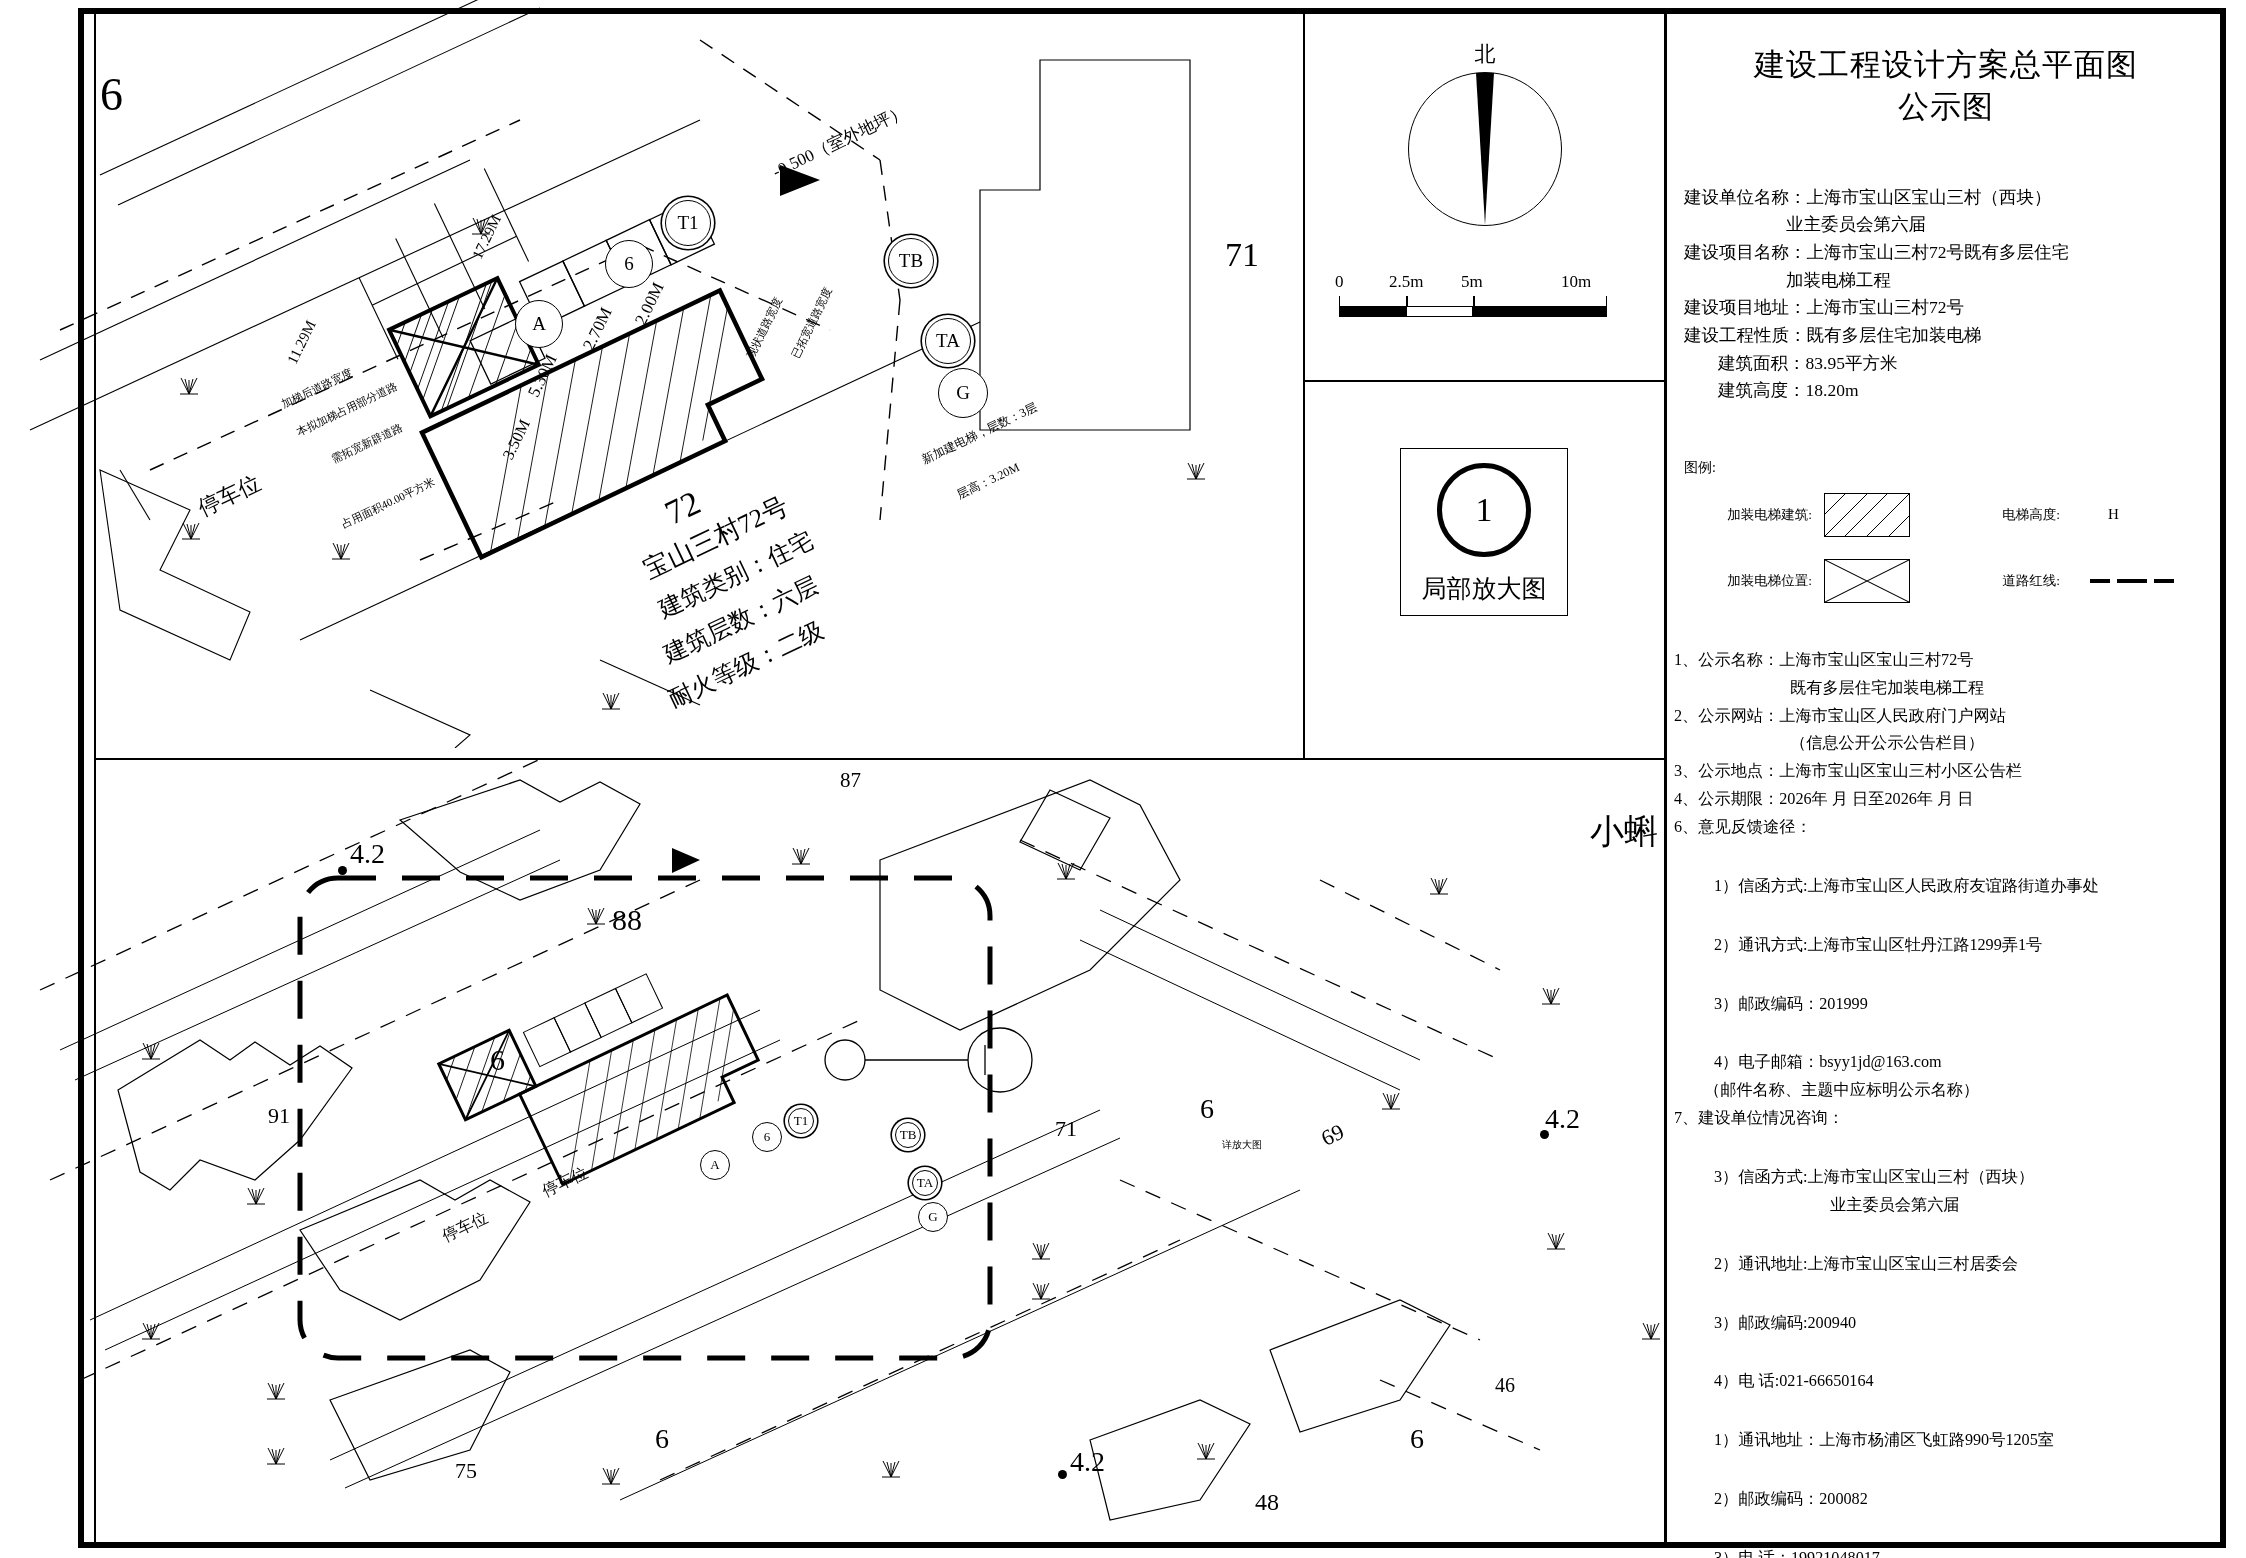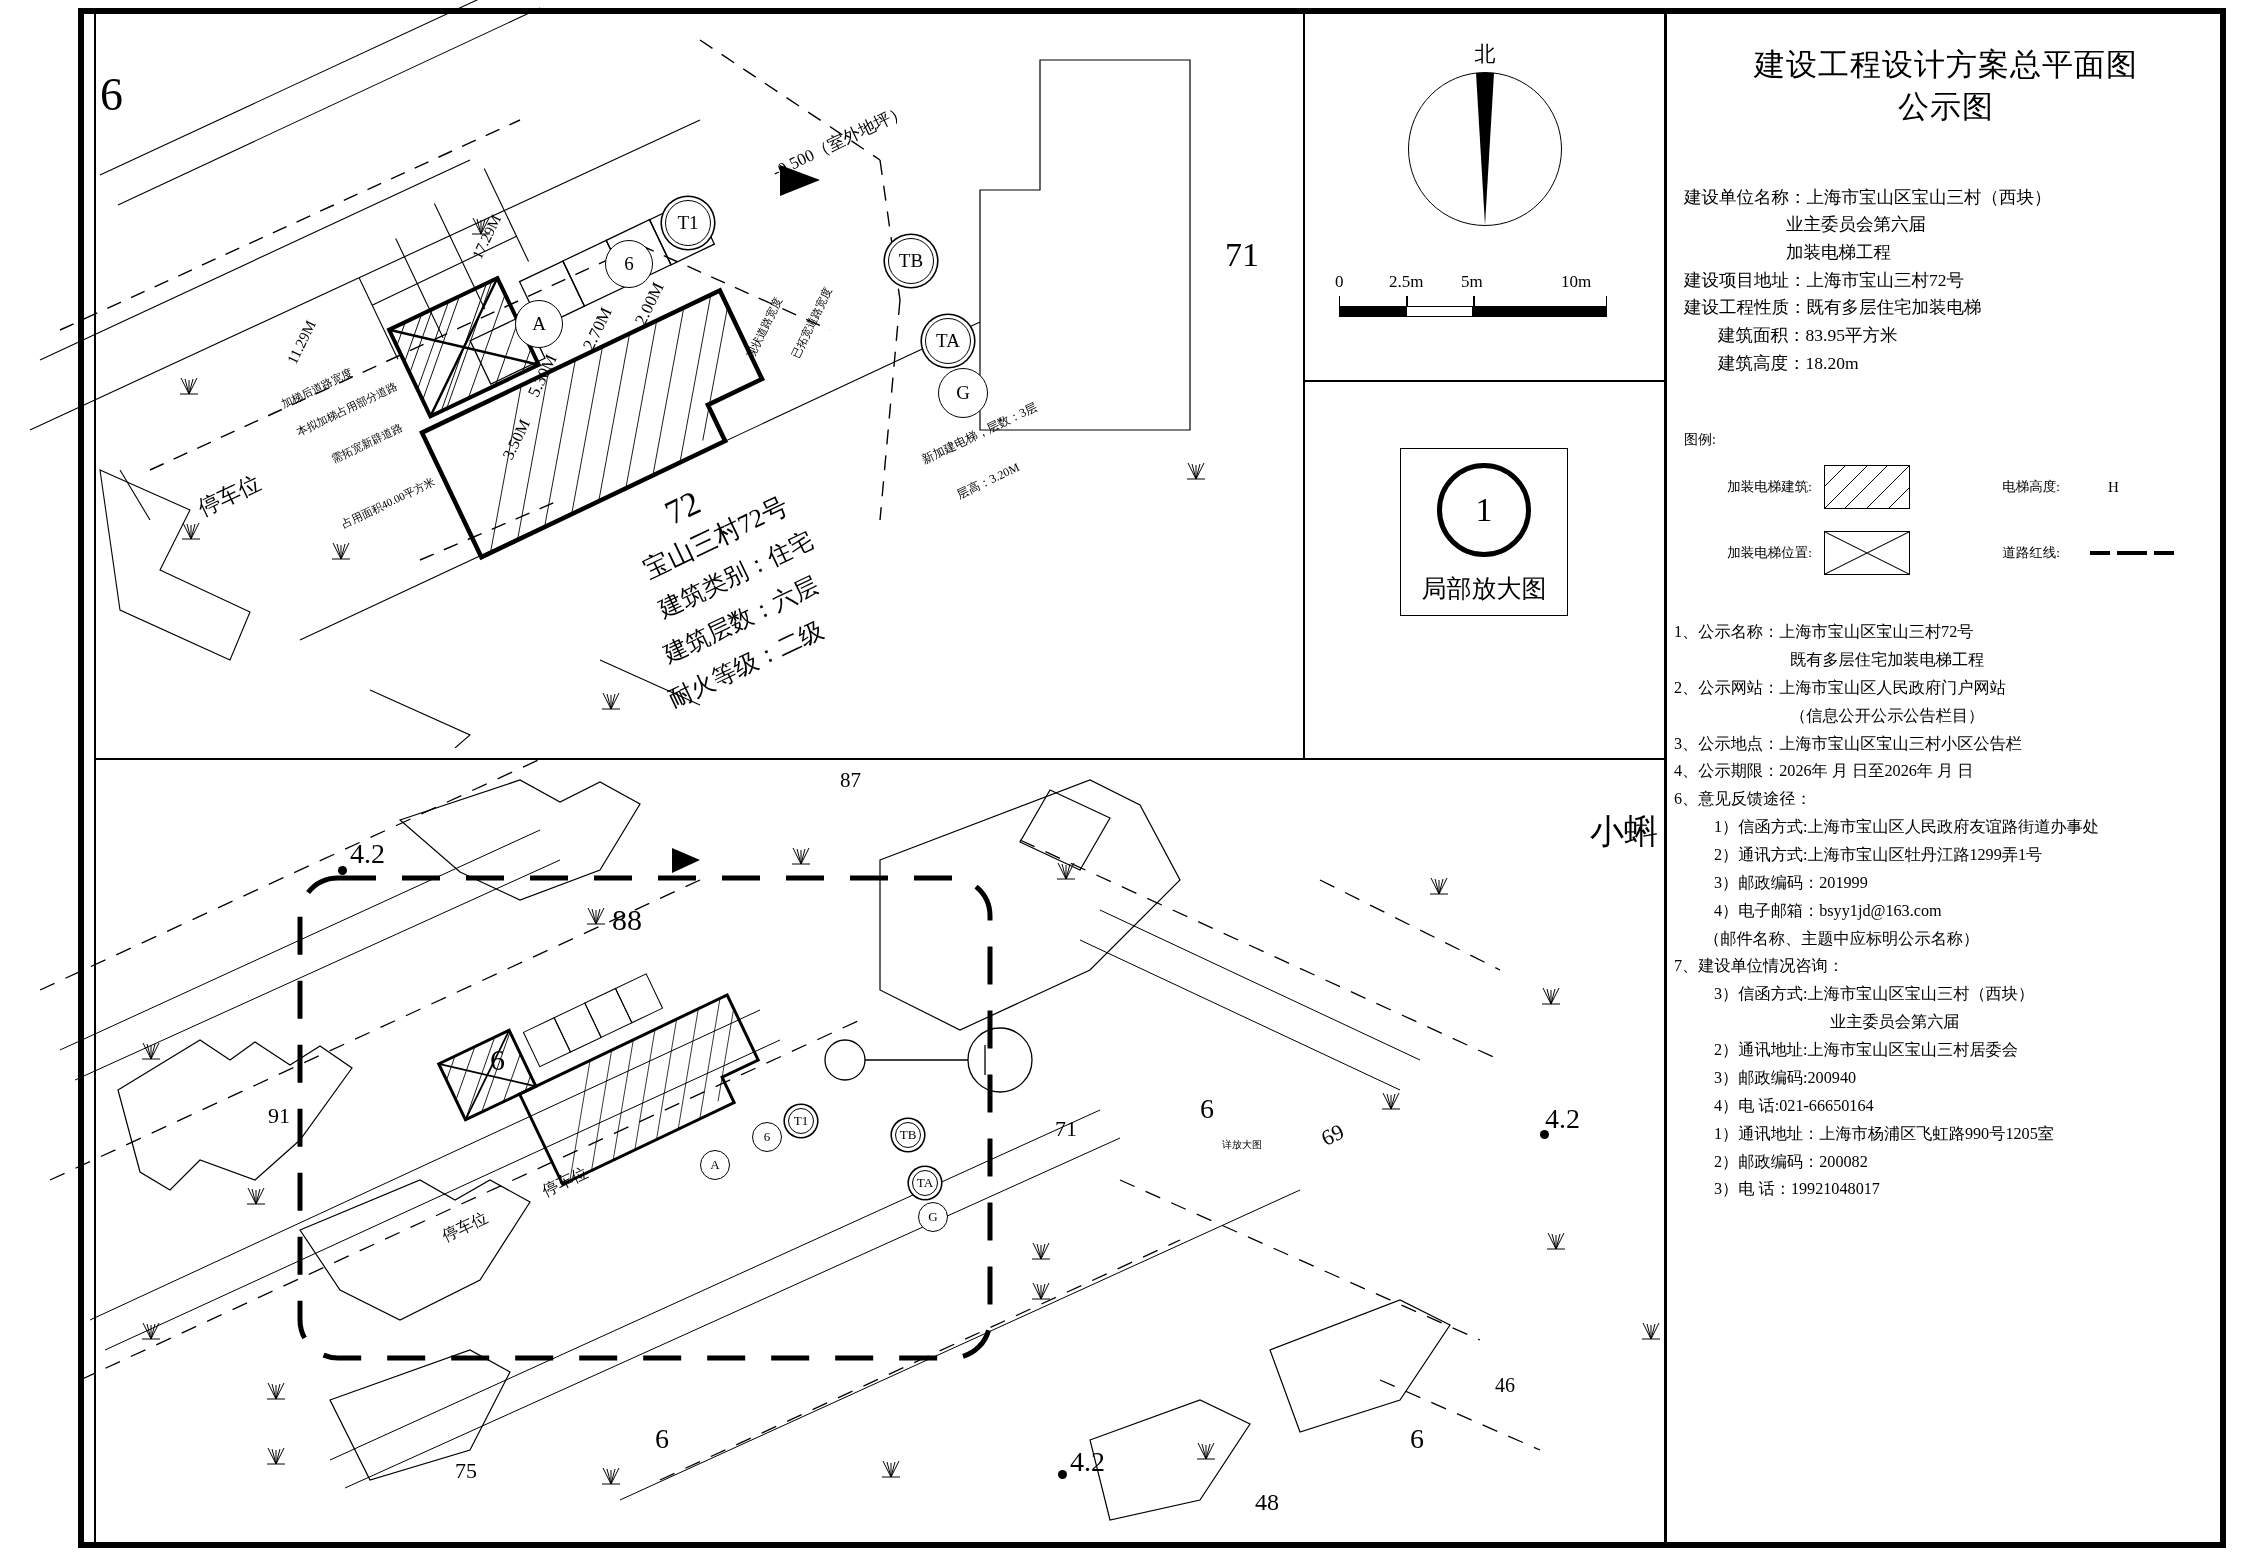--- a/index.html
+++ b/index.html
@@ -159,21 +159,21 @@
 
   
   .notice {
     margin-top: 44px;
     font-size: 16.2px;
     line-height: 1.72;
     padding-left: 6px;
   }
   .notice div { white-space: nowrap; }
   .nin1 { padding-left: 116px; }
-  .nin2 { padding-left: 40px; }
+  .nin2 { padding-left: 40px; margin-top: 31px; }
   .nin3 { padding-left: 156px; }
   .nin4 { padding-left: 30px; }
 
   
   #northpanel {
     position: absolute;
     left: 1305px;
     top: 14px;
     width: 360px;
     height: 368px;
@@ -684,20 +684,21 @@
   <div id="info">
 
     <div class="title-block">
       <div>建设工程设计方案总平面图</div>
       <div>公示图</div>
     </div>
 
     <div class="proj-block">
       <div class="proj-row"><span>建设单位名称：</span><span>上海市宝山区宝山三村（西块）</span></div>
       <div class="proj-row proj-indent"><span>业主委员会第六届</span></div>
+      <div class="proj-row"><span>建设项目名称：</span><span>上海市宝山三村72号既有多层住宅</span></div>
       <div class="proj-row proj-indent"><span>加装电梯工程</span></div>
       <div class="proj-row"><span>建设项目地址：</span><span>上海市宝山三村72号</span></div>
       <div class="proj-row"><span>建设工程性质：</span><span>既有多层住宅加装电梯</span></div>
       <div class="proj-row proj-indent2"><span>建筑面积：</span><span>83.95平方米</span></div>
       <div class="proj-row proj-indent2"><span>建筑高度：</span><span>18.20m</span></div>
     </div>
 
     <div class="legend-block">
       <div class="legend-title">图例:</div>
 

